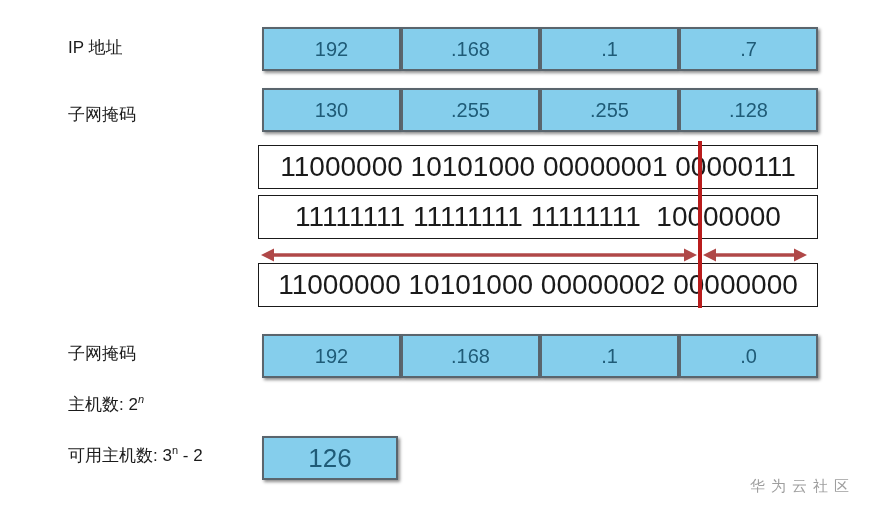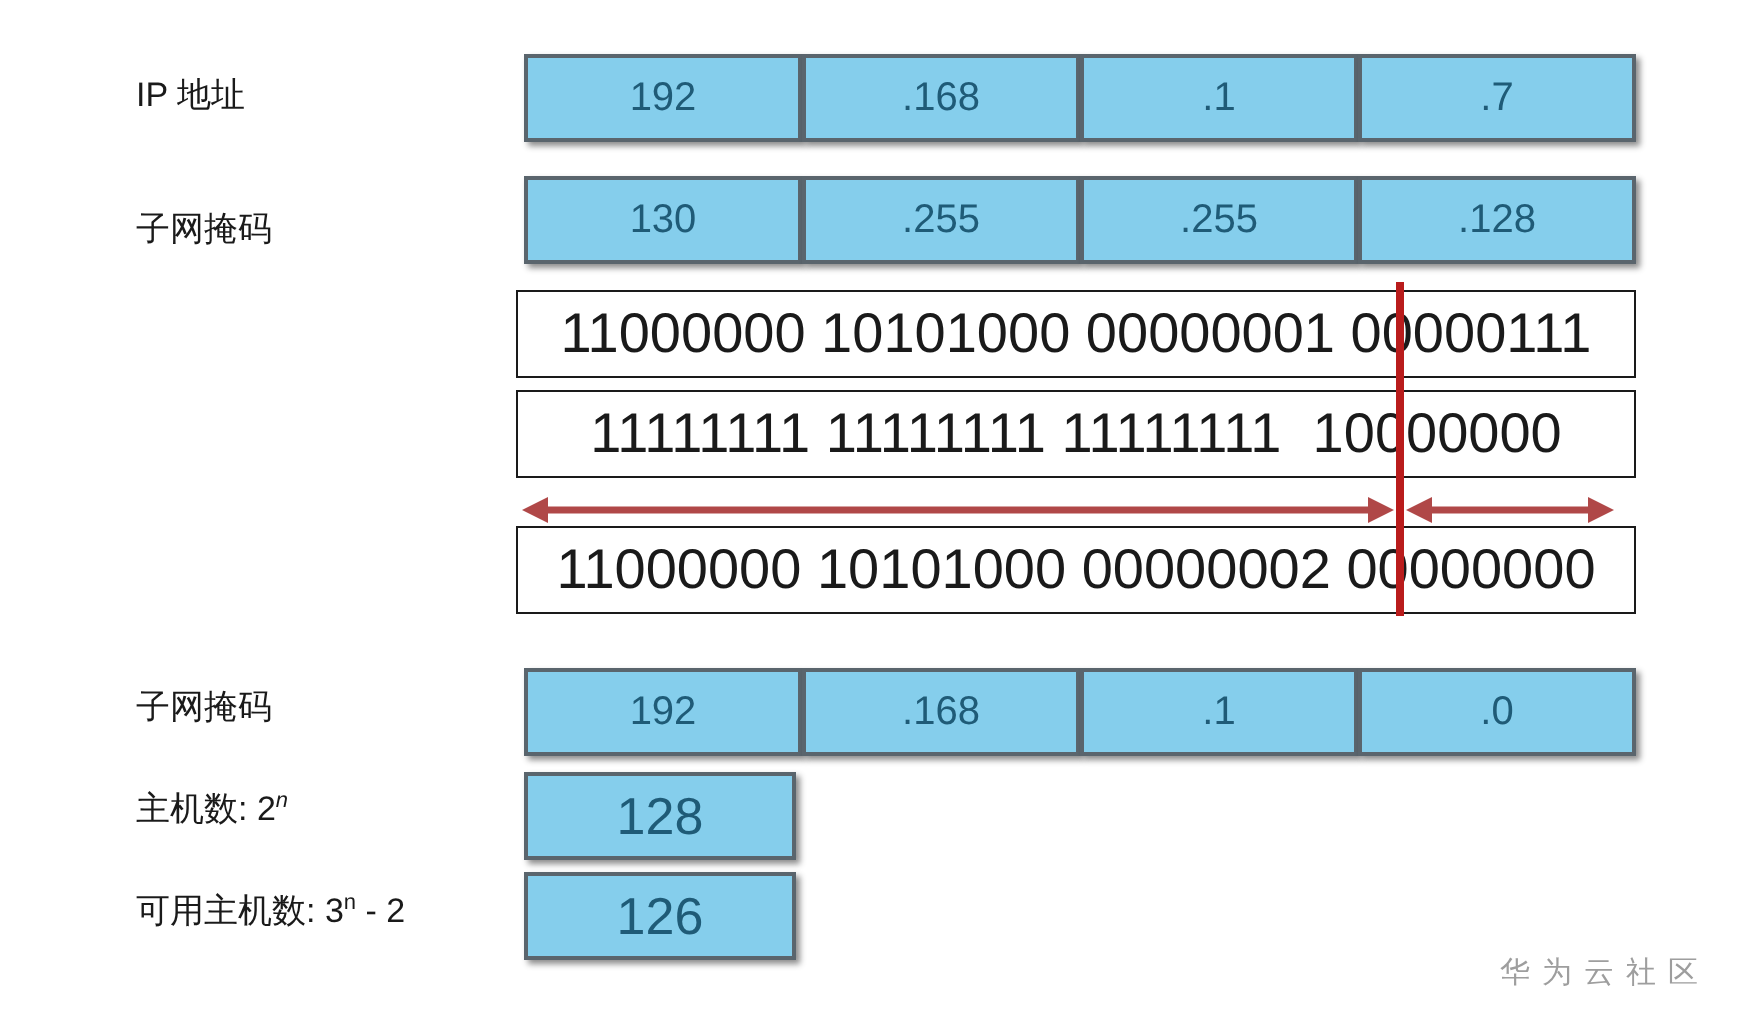--- a/index.html
+++ b/index.html
@@ -101,18 +101,17 @@
 
   <div class="v-divider"></div>
 
   <div class="octet-row" style="top:334px">
     <div class="octet-cell">192</div>
     <div class="octet-cell">.168</div>
     <div class="octet-cell">.1</div>
     <div class="octet-cell">.0</div>
   </div>
 
-  <div class="single-cell" style="top:386px">128</div>
   <div class="single-cell" style="top:436px">126</div>
 
   <div class="watermark">华为云社区</div>
 
 </div>
 
 </body></html>

